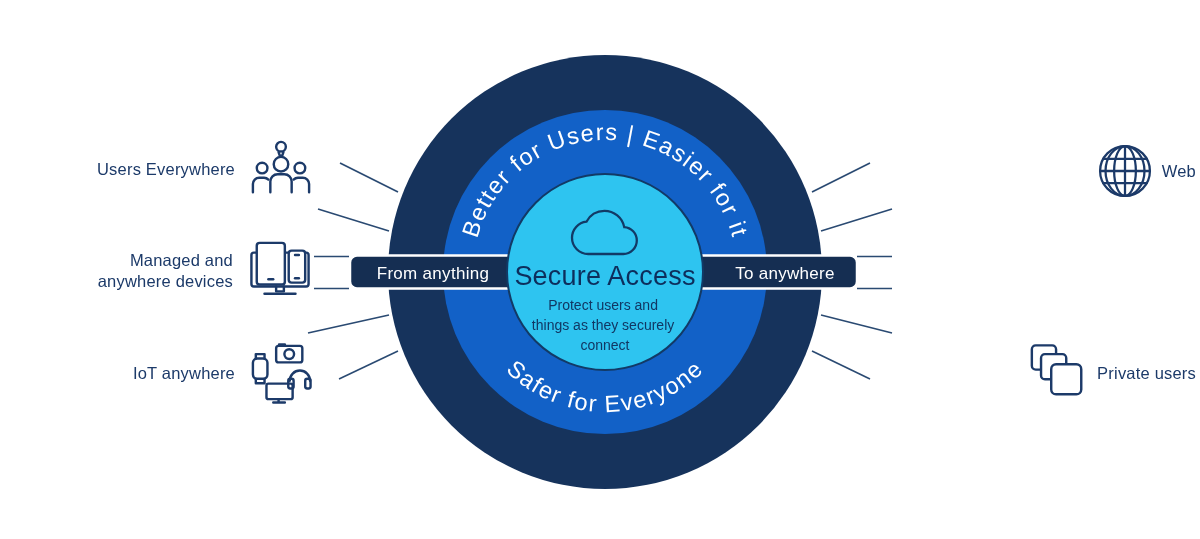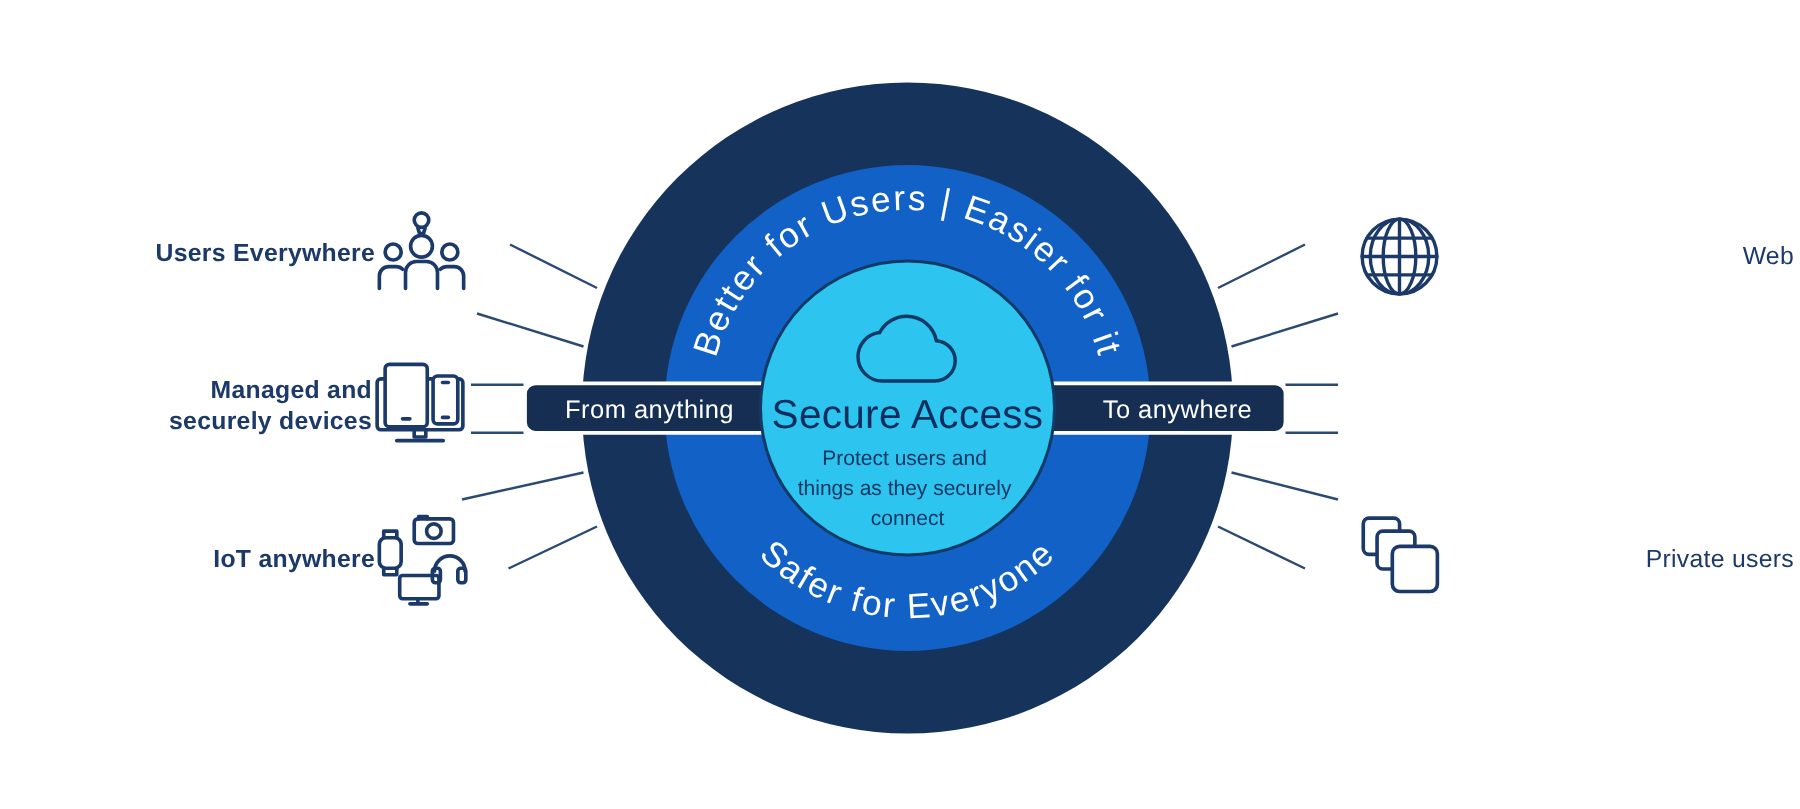--- a/index.html
+++ b/index.html
@@ -28,23 +28,23 @@
   .band-text{fill:#ffffff;font-size:17px;letter-spacing:.3px;}
   .center-title{fill:var(--ink-dark);font-size:27px;letter-spacing:.2px;}
   .center-sub{fill:#113763;font-size:14px;}
   .cloud-stroke{fill:none;stroke:#123a66;}
   .fan-line{stroke:var(--line);stroke-width:1.6;fill:none;}
 
   .item{position:absolute;display:flex;align-items:center;height:66px;}
   .item .label{
     font-size:16.5px;color:var(--ink);line-height:1.25;letter-spacing:.2px;
   }
-  .item-left{left:28px;width:284px;justify-content:flex-end;font-weight:bold;}
+  .item-left{left:28px;width:284px;justify-content:flex-end;gap:15px;}
   .item-left .label{text-align:right;max-width:174px;}
-  .item-right{left:904px;width:292px;justify-content:space-between;gap:8px;}
+  .item-right{left:904px;width:292px;justify-content:flex-end;gap:8px;}
   .item-right .label{text-align:left;max-width:200px;}
 
   .side-icon{flex:0 0 auto;color:var(--ink);}
   .side-icon svg{display:block;}
   .side-icon .s{fill:none;stroke:currentColor;stroke-width:2.5;stroke-linecap:round;stroke-linejoin:round;}
   .side-icon .sf{fill:var(--bg);stroke:currentColor;stroke-width:2.5;stroke-linejoin:round;}
   .side-icon .thin{stroke-width:1.05;}
 </style>
 </head>
 <body>
@@ -113,21 +113,21 @@
         <path class="s" d="M3,56 v-8.5 a6.5,6.5 0 0 1 6.5,-6.5 h5 a6.5,6.5 0 0 1 4.5,1.9"></path>
         <circle class="s" cx="51.5" cy="31" r="5.5"></circle>
         <path class="s" d="M61,56 v-8.5 a6.5,6.5 0 0 0 -6.5,-6.5 h-5 a6.5,6.5 0 0 0 -4.5,1.9"></path>
         <circle class="s" cx="32" cy="27" r="7.5"></circle>
         <path class="s" d="M21,56 v-11 a7.5,7.5 0 0 1 7.5,-7.5 h7 a7.5,7.5 0 0 1 7.5,7.5 v11"></path>
       </svg>
     </span>
   </div>
 
   <div class="item item-left" style="top:238px">
-    <div class="label">Managed and securely devices</div>
+    <div class="label">Managed and anywhere devices</div>
     <span class="side-icon">
       <svg width="64" height="62" viewBox="0 0 64 64">
         <rect class="s" x="2.5" y="13" width="59" height="35" rx="2.5"></rect>
         <path class="s" d="M28,48 v5 h8 v-5"></path>
         <path class="s" d="M16,55.5 h32"></path>
         <rect class="sf" x="8" y="3" width="29" height="43" rx="3"></rect>
         <path class="s" d="M20,40.5 h5"></path>
         <rect class="sf" x="41" y="11" width="17" height="33" rx="3"></rect>
         <path class="s" d="M47.5,39.5 h4"></path>
         <path class="s" d="M47.5,15.5 h4"></path>

